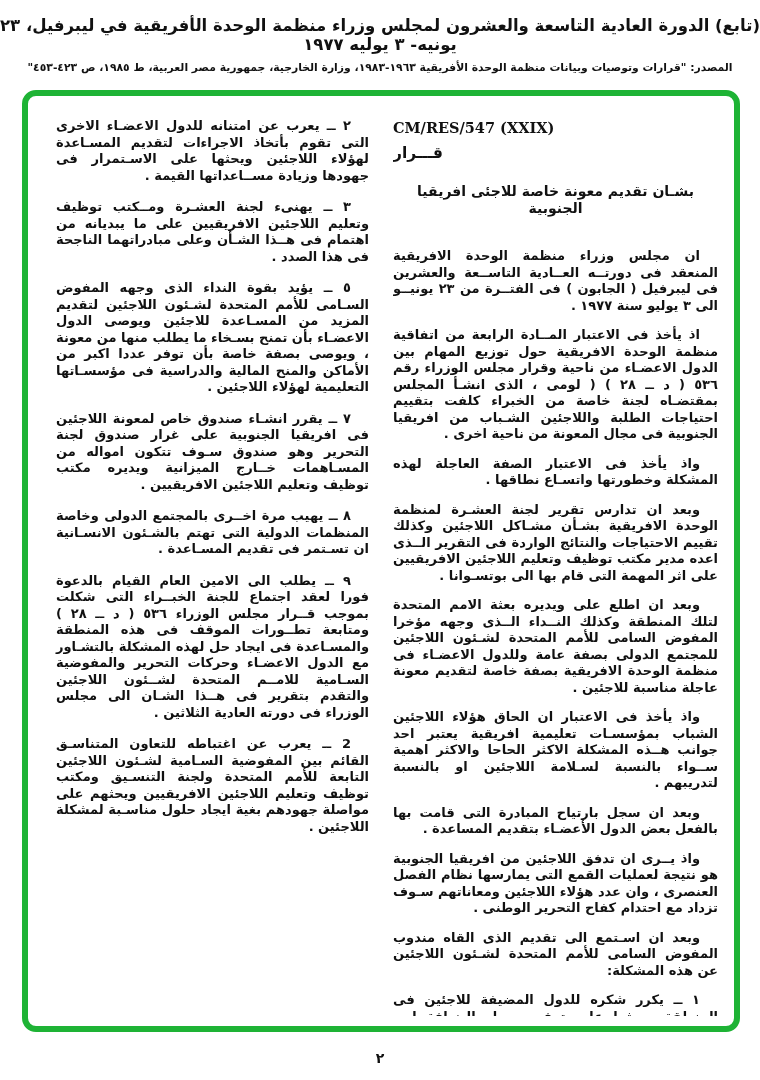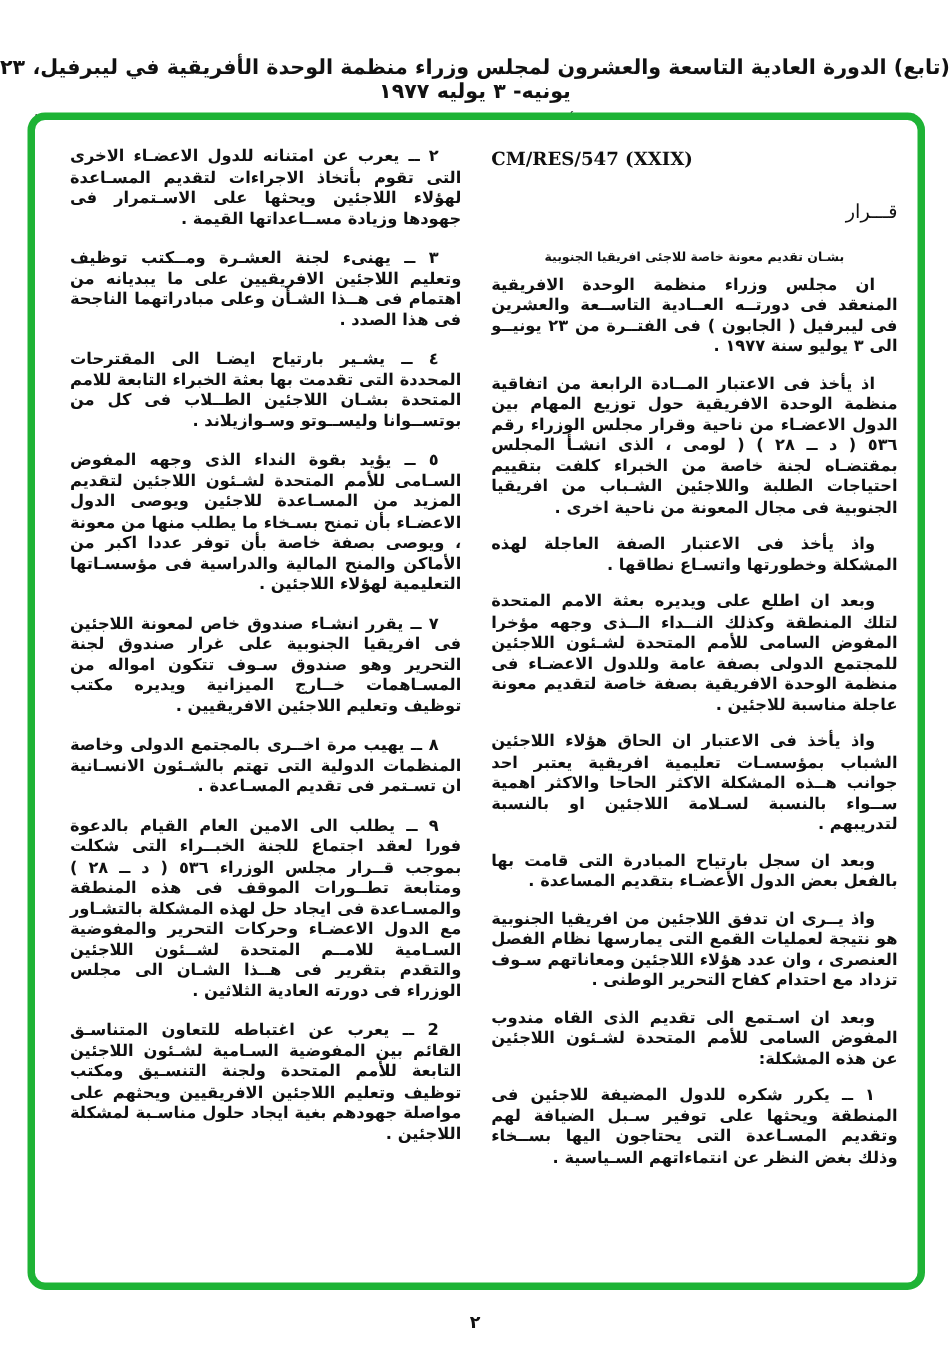--- a/index.html
+++ b/index.html
@@ -3,50 +3,50 @@
 <meta charset="utf-8">
 <style>
   html, body { margin:0; padding:0; }
   body {
     width:760px; height:1080px; position:relative;
     background:#ffffff; overflow:hidden;
     font-family:"DejaVu Sans", sans-serif; color:#111;
   }
   .page-header {
     position:absolute; top:16px; left:0; right:0;
-    text-align:center; direction:rtl;margin-top:28px;
+    text-align:center; direction:rtl;
   }
   .header-line1 { font-size:16.5px; font-weight:700; letter-spacing:-0.2px; }
   .header-line2 { font-size:10.8px; font-weight:700; margin-top:7px; }
   .content-box {
     position:absolute; left:22px; top:90px; width:718px; height:942px;
     border:6px solid #1eb335; border-radius:14px;
     box-sizing:border-box; padding:22px 16px 10px 16px;
     background:#fff;
   }
   .columns {
     display:flex; direction:rtl; gap:24px; height:100%;
   }
   .col {
     flex:1 1 0; direction:rtl; text-align:justify;
     font-weight:700; font-size:13px; line-height:16.5px;
     overflow:hidden;
   }
   .doc-ref {
     direction:ltr; text-align:left;
     font-family:"DejaVu Serif", serif; font-size:14.5px; font-weight:700;
-    margin:2px 0 24px 0;
+    margin:2px 0 8px 0;
   }
   .res-title {
-    text-align:right; font-size:15.5px; font-weight:400;
+    text-align:left; font-size:15.5px; font-weight:700;
     margin:0 0 22px 0; letter-spacing:1px;
   }
   .res-subtitle {
-    text-align:center; font-size:10px; font-weight:700;
-    margin:0 0 5px 0;
+    text-align:center; font-size:14px; font-weight:700;
+    margin:0 0 32px 0;
   }
   .col p {
     margin:0 0 13px 0; text-indent:18px;
   }
   .col-left p { margin-bottom:15px;margin-left:12px; }
   .page-number {
     position:absolute; bottom:14px; left:0; right:0;
     text-align:center; font-size:14px; font-weight:700;
   }
 </style>
@@ -61,32 +61,32 @@
 <div class="content-box">
   <div class="columns">
 
     <div class="col col-right">
       <div class="doc-ref">CM/RES/547 (XXIX)</div>
       <div class="res-title">قـــرار</div>
       <div class="res-subtitle">بشـان تقديم معونة خاصة للاجئى افريقيا الجنوبية</div>
       <p>ان مجلس وزراء منظمة الوحدة الافريقية المنعقد فى دورتــه العــادية التاســعة والعشرين فى ليبرفيل ( الجابون ) فى الفتــرة من ٢٣ يونيــو الى ٣ يوليو سنة ١٩٧٧ .</p>
       <p>اذ يأخذ فى الاعتبار المــادة الرابعة من اتفاقية منظمة الوحدة الافريقية حول توزيع المهام بين الدول الاعضـاء من ناحية وقرار مجلس الوزراء رقم ٥٣٦ ( د ــ ٢٨ ) ( لومى ، الذى انشـأ المجلس بمقتضـاه لجنة خاصة من الخبراء كلفت بتقييم احتياجات الطلبة واللاجئين الشـباب من افريقيا الجنوبية فى مجال المعونة من ناحية اخرى .</p>
       <p>واذ يأخذ فى الاعتبار الصفة العاجلة لهذه المشكلة وخطورتها واتسـاع نطاقها .</p>
+      <p>وبعد ان تدارس تقرير لجنة العشـرة لمنظمة الوحدة الافريقية بشـأن مشـاكل اللاجئين وكذلك تقييم الاحتياجات والنتائج الواردة فى التقرير الــذى اعده مدير مكتب توظيف وتعليم اللاجئين الافريقيين على اثر المهمة التى قام بها الى بوتسـوانا .</p>
       <p>وبعد ان اطلع على ويديره بعثة الامم المتحدة لتلك المنطقة وكذلك النــداء الــذى وجهه مؤخرا المفوض السامى للأمم المتحدة لشـئون اللاجئين للمجتمع الدولى بصفة عامة وللدول الاعضـاء فى منظمة الوحدة الافريقية بصفة خاصة لتقديم معونة عاجلة مناسبة للاجئين .</p>
       <p>واذ يأخذ فى الاعتبار ان الحاق هؤلاء اللاجئين الشباب بمؤسسـات تعليمية افريقية يعتبر احد جوانب هــذه المشكلة الاكثر الحاحا والاكثر اهمية ســواء بالنسبة لسـلامة اللاجئين او بالنسبة لتدريبهم .</p>
       <p>وبعد ان سجل بارتياح المبادرة التى قامت بها بالفعل بعض الدول الأعضـاء بتقديم المساعدة .</p>
       <p>واذ يــرى ان تدفق اللاجئين من افريقيا الجنوبية هو نتيجة لعمليات القمع التى يمارسها نظام الفصل العنصرى ، وان عدد هؤلاء اللاجئين ومعاناتهم سـوف تزداد مع احتدام كفاح التحرير الوطنى .</p>
       <p>وبعد ان اسـتمع الى تقديم الذى القاه مندوب المفوض السامى للأمم المتحدة لشـئون اللاجئين عن هذه المشكلة:</p>
       <p>١ ــ يكرر شكره للدول المضيفة للاجئين فى المنطقة ويحثها على توفير سـبل الضيافة لهم وتقديم المسـاعدة التى يحتاجون اليها بســخاء وذلك بغض النظر عن انتماءاتهم السـياسية .</p>
     </div>
 
     <div class="col col-left">
       <p>٢ ــ يعرب عن امتنانه للدول الاعضـاء الاخرى التى تقوم بأتخاذ الاجراءات لتقديم المسـاعدة لهؤلاء اللاجئين ويحثها على الاسـتمرار فى جهودها وزيادة مســاعداتها القيمة .</p>
       <p>٣ ــ يهنىء لجنة العشـرة ومــكتب توظيف وتعليم اللاجئين الافريقيين على ما يبديانه من اهتمام فى هــذا الشـأن وعلى مبادراتهما الناجحة فى هذا الصدد .</p>
-      <p>٤ ــ يشـير بارتياح ايضـا الى المقترحات المحددة التى تقدمت بها بعثة الخبراء التابعة للامم المتحدة بشـان اللاجئين الطــلاب فى كل من بوتســوانا وليســوتو وسـوازيلاند .</p>
       <p>٥ ــ يؤيد بقوة النداء الذى وجهه المفوض السـامى للأمم المتحدة لشـئون اللاجئين لتقديم المزيد من المسـاعدة للاجئين ويوصى الدول الاعضـاء بأن تمنح بسـخاء ما يطلب منها من معونة ، ويوصى بصفة خاصة بأن توفر عددا اكبر من الأماكن والمنح المالية والدراسية فى مؤسسـاتها التعليمية لهؤلاء اللاجئين .</p>
       <p>٧ ــ يقرر انشـاء صندوق خاص لمعونة اللاجئين فى افريقيا الجنوبية على غرار صندوق لجنة التحرير وهو صندوق سـوف تتكون امواله من المسـاهمات خــارج الميزانية ويديره مكتب توظيف وتعليم اللاجئين الافريقيين .</p>
       <p>٨ ــ يهيب مرة اخــرى بالمجتمع الدولى وخاصة المنظمات الدولية التى تهتم بالشـئون الانسـانية ان تسـتمر فى تقديم المسـاعدة .</p>
       <p>٩ ــ يطلب الى الامين العام القيام بالدعوة فورا لعقد اجتماع للجنة الخبــراء التى شكلت بموجب قــرار مجلس الوزراء ٥٣٦ ( د ــ ٢٨ ) ومتابعة تطــورات الموقف فى هذه المنطقة والمسـاعدة فى ايجاد حل لهذه المشكلة بالتشـاور مع الدول الاعضـاء وحركات التحرير والمفوضية السـامية للامــم المتحدة لشــئون اللاجئين والتقدم بتقرير فى هــذا الشـان الى مجلس الوزراء فى دورته العادية الثلاثين .</p>
       <p>2 ــ يعرب عن اغتباطه للتعاون المتناسـق القائم بين المفوضية السـامية لشـئون اللاجئين التابعة للأمم المتحدة ولجنة التنسـيق ومكتب توظيف وتعليم اللاجئين الافريقيين ويحثهم على مواصلة جهودهم بغية ايجاد حلول مناسـبة لمشكلة اللاجئين .</p>
     </div>
 
   </div>
 </div>
 

